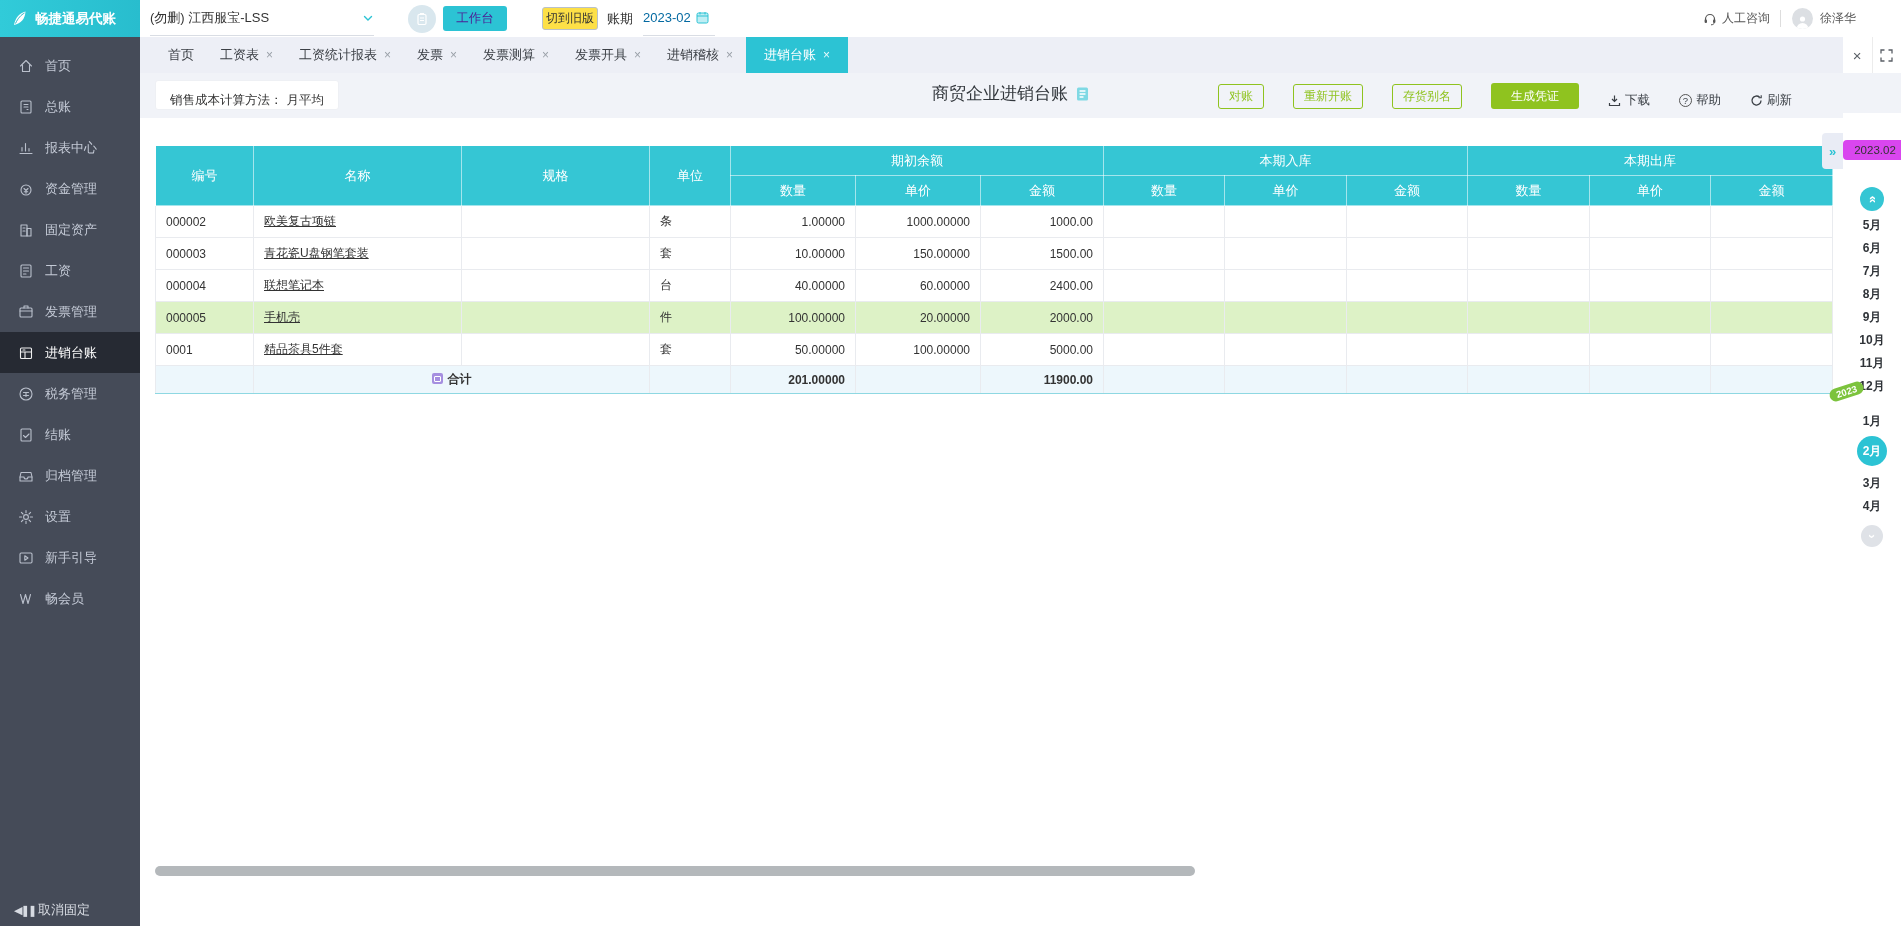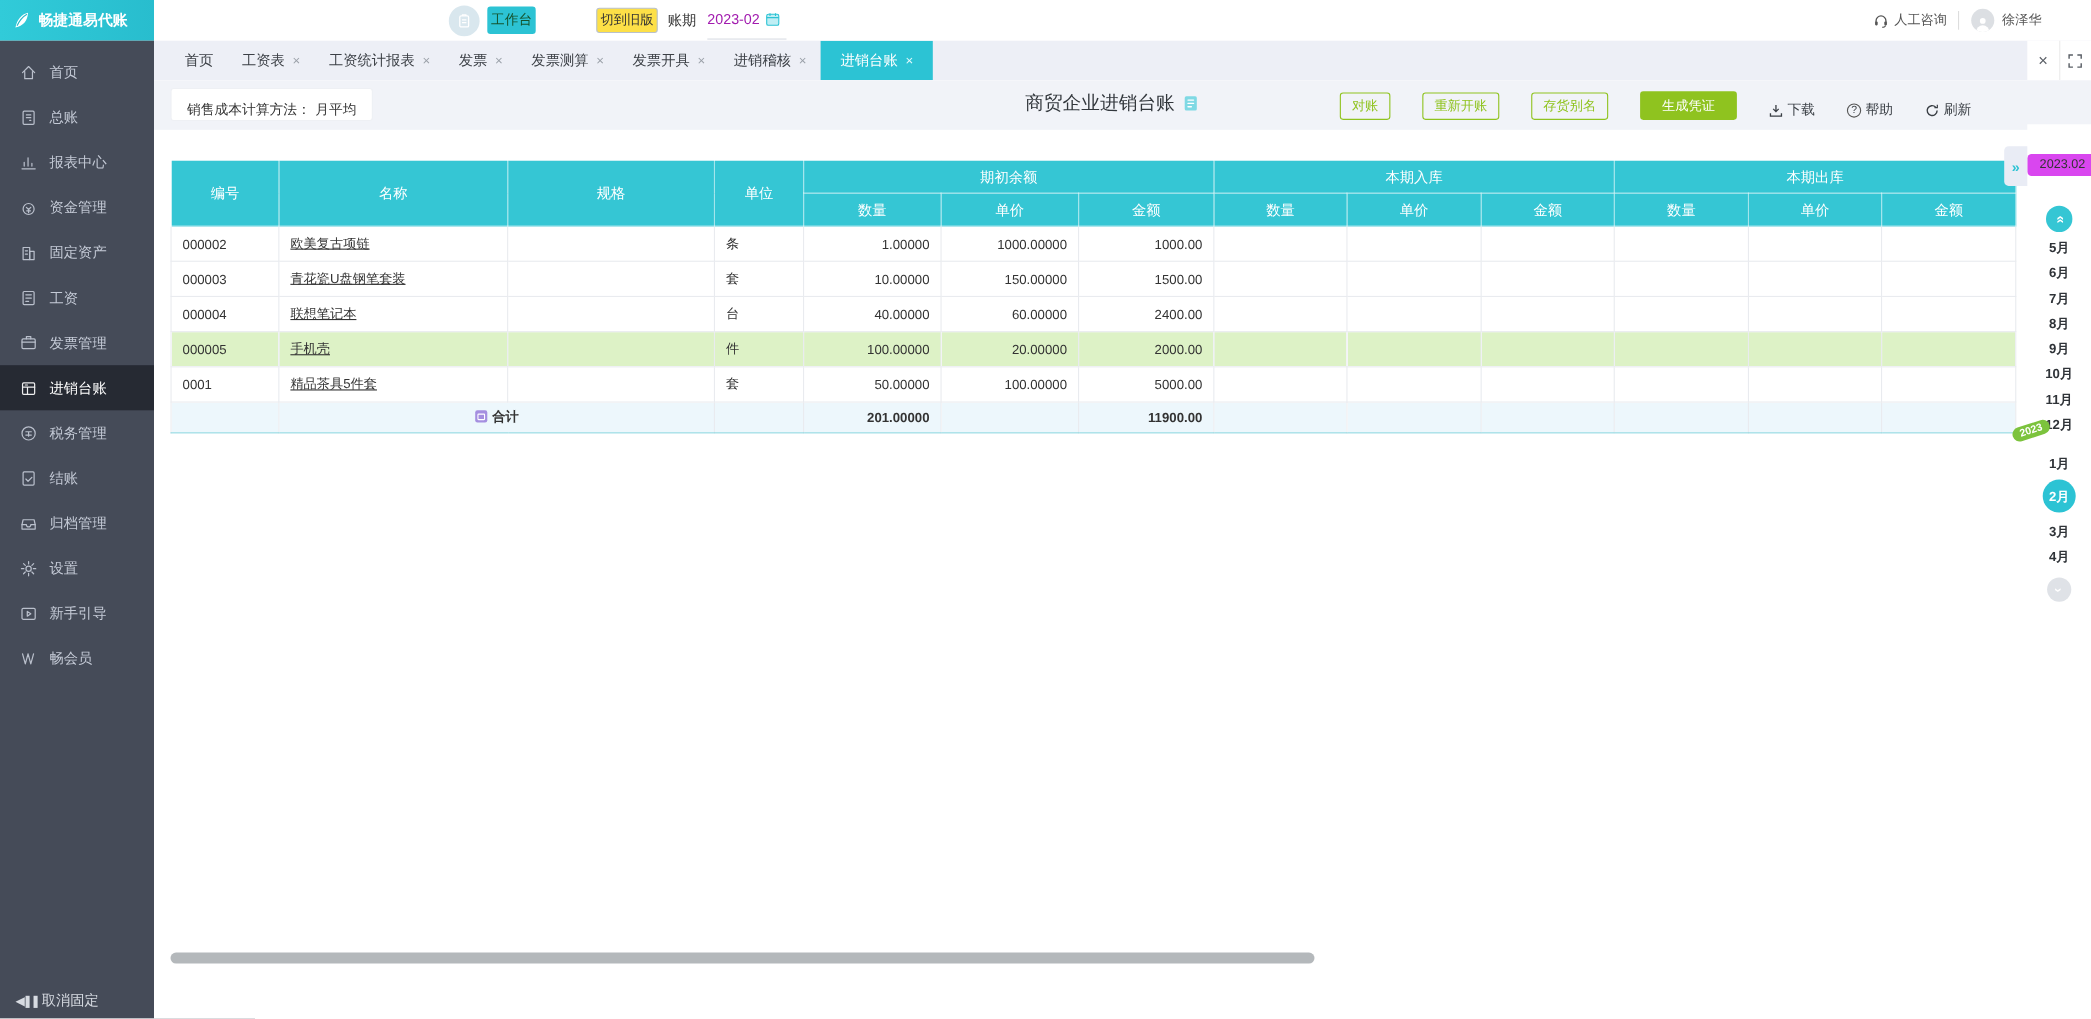--- a/index.html
+++ b/index.html
@@ -11,27 +11,27 @@
   .screen{position:relative;width:1901px;height:926px;background:#fff;overflow:hidden;font-family:"Liberation Sans","DejaVu Sans",sans-serif;}
 
   
   .topbar{position:absolute;left:0;top:0;width:100%;height:37px;background:#fff;}
   .logo{position:absolute;left:0;top:0;width:140px;height:37px;background:linear-gradient(90deg,#31cbd9,#28bdce);
         color:#fff;display:flex;align-items:center;gap:6px;padding-left:10px;font-size:13.5px;font-weight:bold;}
   .company{position:absolute;left:150px;top:0;width:224px;height:36px;border-bottom:1px solid #d9dde4;
         display:flex;align-items:center;justify-content:space-between;font-size:13px;color:#333;cursor:pointer;}
   .clip-circle{position:absolute;left:408px;top:5px;width:28px;height:28px;border-radius:50%;background:#d9e7ee;
         display:flex;align-items:center;justify-content:center;}
-  .btn-workbench{position:absolute;left:443px;top:6px;width:44px;height:25px;background:var(--accent);color:#14532d;
+  .btn-workbench{position:absolute;left:443px;top:6px;width:64px;height:25px;background:var(--accent);color:#4c1d95;
         font-size:12.5px;border:none;border-radius:3px;cursor:pointer;}
   .btn-oldver{position:absolute;left:542px;top:7px;width:56px;height:23px;background:#fde047;border:1px solid #b9c1ca;
         border-radius:3px;font-size:12px;color:#333;cursor:pointer;text-align:center;}
   .period-label{position:absolute;left:607px;top:0;height:37px;line-height:37px;font-size:13px;color:#333;}
   .period-box{position:absolute;left:643px;top:0;width:72px;height:36px;border-bottom:1px solid #d9dde4;
-        display:flex;align-items:center;gap:5px;font-size:13px;color:#a21caf;cursor:pointer;}
+        display:flex;align-items:center;gap:5px;font-size:13px;color:#0369a1;cursor:pointer;}
   .consult{position:absolute;left:1703px;top:0;height:37px;display:flex;align-items:center;gap:5px;font-size:12px;color:#555;cursor:pointer;}
   .top-divider{position:absolute;left:1780px;top:10px;width:1px;height:17px;background:#ddd;}
   .avatar{position:absolute;left:1792px;top:8px;width:21px;height:21px;border-radius:50%;background:#dcdfe3;
         display:flex;align-items:flex-end;justify-content:center;overflow:hidden;}
   .username{position:absolute;left:1820px;top:0;height:37px;line-height:37px;font-size:12px;color:#555;cursor:pointer;}
 
   
   .sidebar{position:absolute;left:0;top:37px;width:140px;height:889px;background:var(--sidebg);}
   .side-nav{padding-top:8px;}
   .side-item{height:41px;display:flex;align-items:center;gap:11px;padding-left:18px;color:#c4cad6;font-size:13px;cursor:pointer;}
@@ -111,20 +111,28 @@
 
   <div class="topbar">
     <div class="logo">
       <span>
         <svg width="19" height="19" viewBox="0 0 19 19">
             <path d="M15.5 2.5C9.5 4 5.5 8.5 4 16c7-1.5 11-6 11.5-13.5z" fill="#fff"></path>
             <path d="M5.5 14.5C8 9 11 6 14.5 4" stroke="#2ab8c9" stroke-width="1" fill="none"></path>
           </svg>
       </span>
       <span>畅捷通易代账</span>
+    </div>
+    <div class="company">
+      <span>(勿删) 江西服宝-LSS</span>
+      <span>
+        <svg width="12" height="12" viewBox="0 0 12 12">
+            <path d="M2.5 4.5l3.5 3.5 3.5-3.5" fill="none" stroke="#2cc3d4" stroke-width="1.4" stroke-linecap="round"></path>
+          </svg>
+      </span>
     </div>
     <div class="clip-circle">
       <svg width="14" height="14" viewBox="0 0 14 14">
           <rect x="3" y="2.5" width="8" height="10" rx="1.2" fill="none" stroke="#fff" stroke-width="1.2"></rect>
           <path d="M5.5 2.5v-1h3v1" stroke="#fff" stroke-width="1.2" fill="none"></path>
           <path d="M5 6h4M5 8.5h4" stroke="#fff" stroke-width="1.1"></path>
         </svg>
     </div>
     <button class="btn-workbench">工作台</button>
     <button class="btn-oldver">切到旧版</button>

